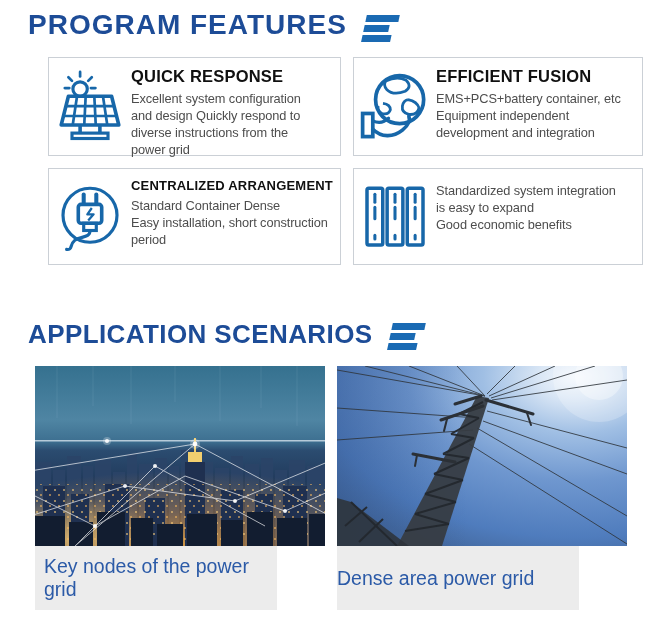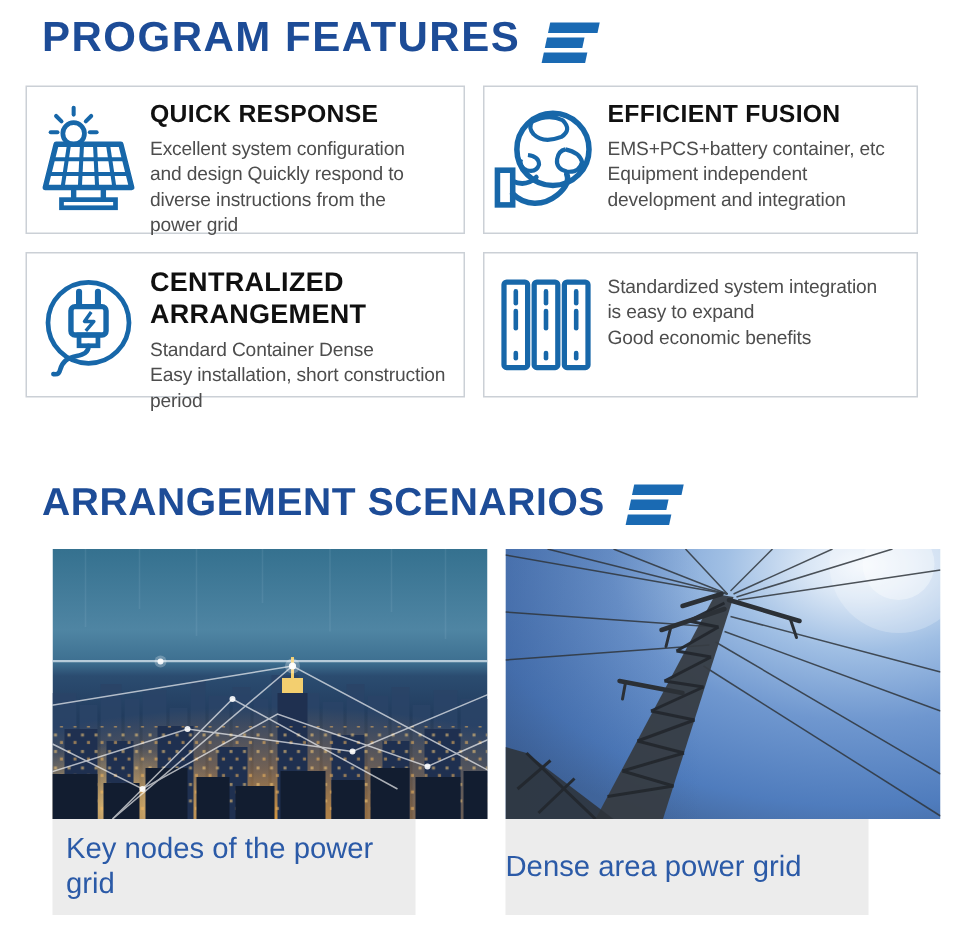--- a/index.html
+++ b/index.html
@@ -16,29 +16,29 @@
   .h1 .section-title { font-size:28px; }
   .h2 .section-title { font-size:26px; letter-spacing:0.4px; }
   .tribar { display:flex; flex-direction:column; gap:3.5px; transform:skewX(-12deg); margin-left:17px; margin-top:3px; }
   .tribar i { display:block; height:6.5px; background:#1a6ab3; }
   .tribar .b1 { width:33px; }
   .tribar .b2 { width:25px; }
   .tribar .b3 { width:29px; }
 
   
   .features-grid {
-    position:absolute; left:17px; top:57px; width:595px;
+    position:absolute; left:48px; top:57px; width:595px;
     display:grid; grid-template-columns:293px 290px; grid-template-rows:99px 97px;
     column-gap:12px; row-gap:32px;gap:12px;
   }
   .card { border:1px solid #cbd0d6; background:#fff; display:flex; box-sizing:border-box; }
   .card-iconbox { flex:0 0 82px; display:flex; align-items:center; justify-content:center; }
   .card-text { padding-top:9px; padding-right:3px; }
   .card-title { font-size:16.5px; font-weight:bold; color:#101010; letter-spacing:0.2px; }
-  .card.small-title .card-title { font-size:18px; }
+  .card.small-title .card-title { font-size:13px; }
   .card-body { margin-top:4px; font-size:12.8px; line-height:17px; color:#4d4d4d; white-space:pre-line; letter-spacing:-0.1px; }
 
   
   .scenarios { position:absolute; left:35px; top:366px; display:flex; gap:12px; }
   .tile { width:290px; }
   .tile-photo { display:block; width:290px; height:180px; }
   .tile-caption {
     box-sizing:border-box; width:242px; height:64px; background:#ececec;
     color:#2b5aa7; font-size:19.5px; display:flex; align-items:center;
   }
@@ -162,21 +162,21 @@
       </div>
       <div class="card-text">
         <div class="card-body">Standardized system integration
 is easy to expand
 Good economic benefits</div>
       </div>
     </div>
   </div>
 
   <div class="section-header h2">
-    <span class="section-title">ARRANGEMENT SCENARIOS</span>
+    <span class="section-title">APPLICATION SCENARIOS</span>
     <span class="tribar">
       <i class="b1"></i>
         <i class="b2"></i>
         <i class="b3"></i>
     </span>
   </div>
 
   <div class="scenarios">
 
     <div class="tile">

